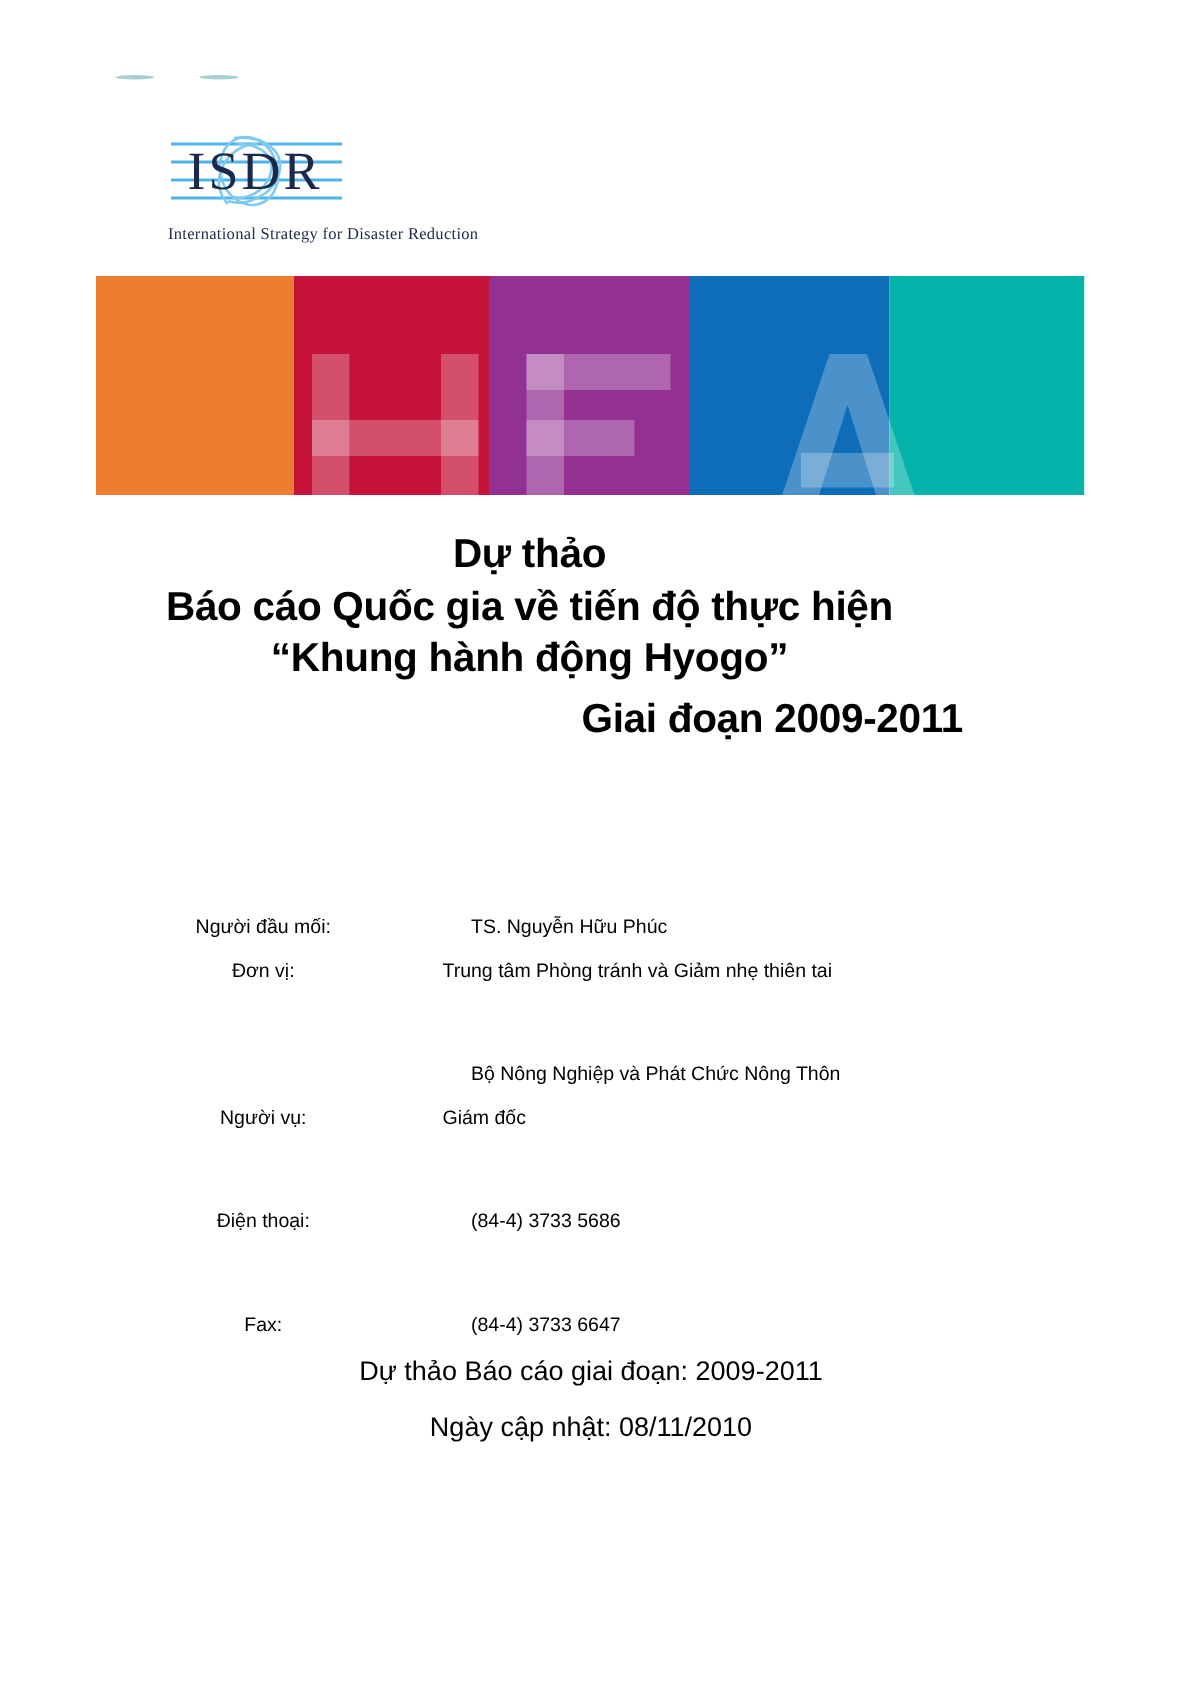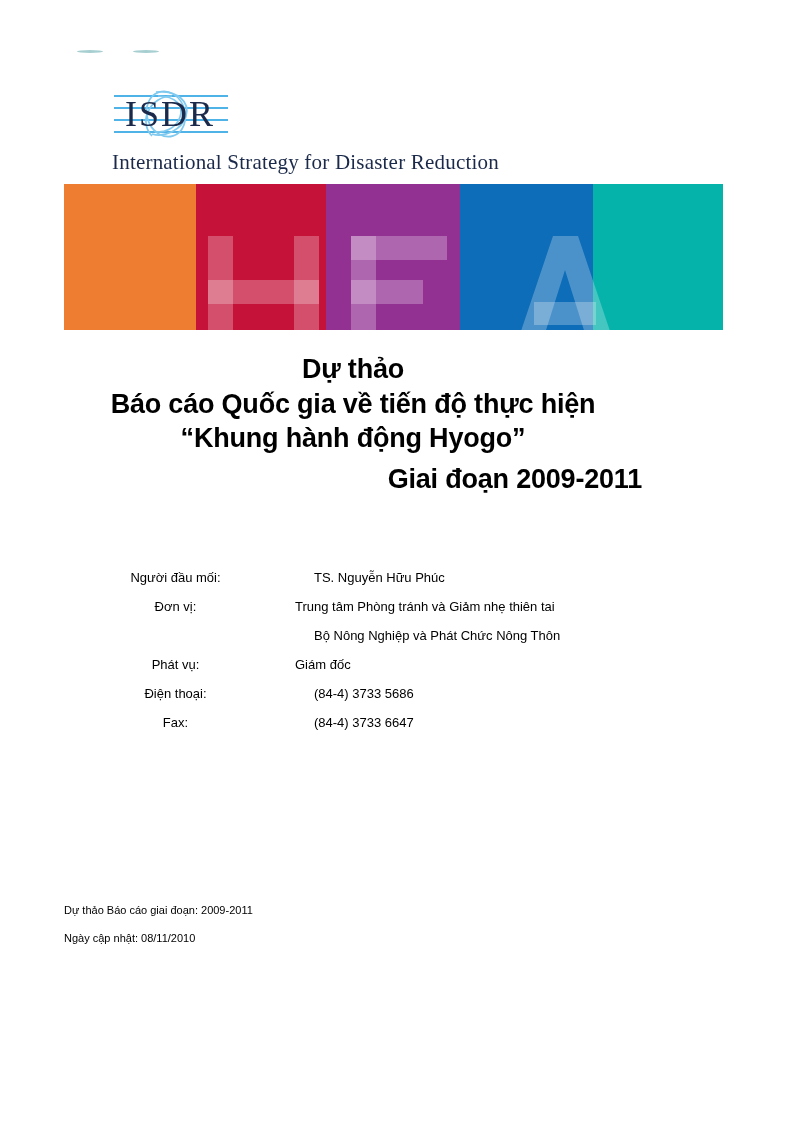--- a/index.html
+++ b/index.html
@@ -36,21 +36,21 @@
   }
   .logo-mark {
     position: relative;
     width: 118px;
     height: 62px;
   }
   .logo-mark svg { display: block; }
   .logo-tagline {
     margin-top: 4px;
     font-family: "Liberation Serif", serif;
-    font-size: 21px;
+    font-size: 11px;
     letter-spacing: 0.2px;
     color: #1b2a4a;
     white-space: nowrap;
   }
 
   
   .hfa-banner {
     position: absolute;
     left: 64px;
     top: 184px;
@@ -110,29 +110,30 @@
   .contact-label {
     width: 223px;
     text-align: center;
     flex: 0 0 223px;
     white-space: nowrap;
   }
   .contact-value {
     padding-left: 8px;
     white-space: nowrap;
   }
-  .contact-value.indent-2 { padding-left: 27px; }
+  .contact-value.indent-2 { padding-left: 27px; margin-top: 40px; }
 
   
   .footer-block {
     position: absolute;
     left: 64px;
     top: 904px;
     width: 660px;
-    font-size: 11px;
+    font-size: 18px;
+    text-align: center;
   }
   .footer-line { margin-bottom: 16px; }
 </style>
 </head>
 <body>
 
 <div class="scan-mark m1"></div>
 <div class="scan-mark m2"></div>
 
 <div class="logo-block">
@@ -202,21 +203,21 @@
   </div>
   <div class="contact-row">
     <div class="contact-label">Đơn vị:</div>
     <div class="contact-value">Trung tâm Phòng tránh và Giảm nhẹ thiên tai</div>
   </div>
   <div class="contact-row">
     <div class="contact-label"></div>
     <div class="contact-value indent-2">Bộ Nông Nghiệp và Phát Chức Nông Thôn</div>
   </div>
   <div class="contact-row">
-    <div class="contact-label">Phát vụ:</div>
+    <div class="contact-label">Người vụ:</div>
     <div class="contact-value">Giám đốc</div>
   </div>
   <div class="contact-row">
     <div class="contact-label">Điện thoại:</div>
     <div class="contact-value indent-2">(84-4) 3733 5686</div>
   </div>
   <div class="contact-row">
     <div class="contact-label">Fax:</div>
     <div class="contact-value indent-2">(84-4) 3733 6647</div>
   </div>

